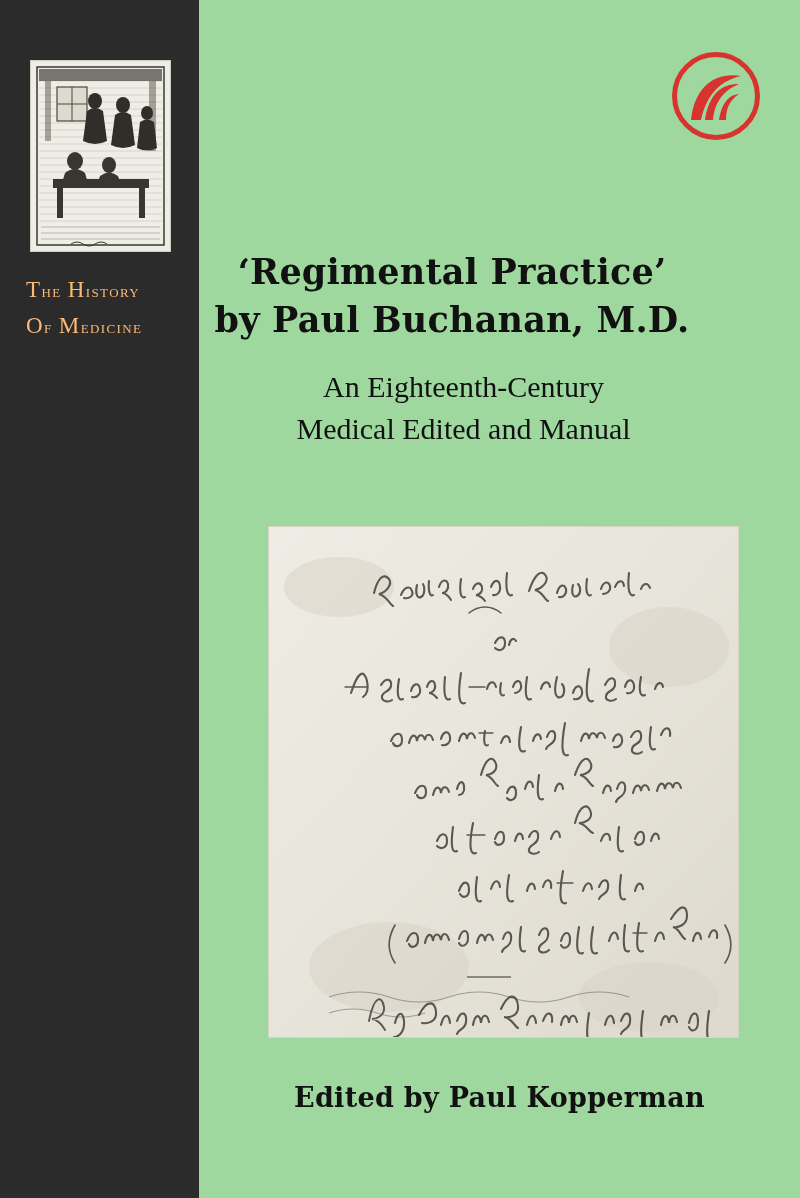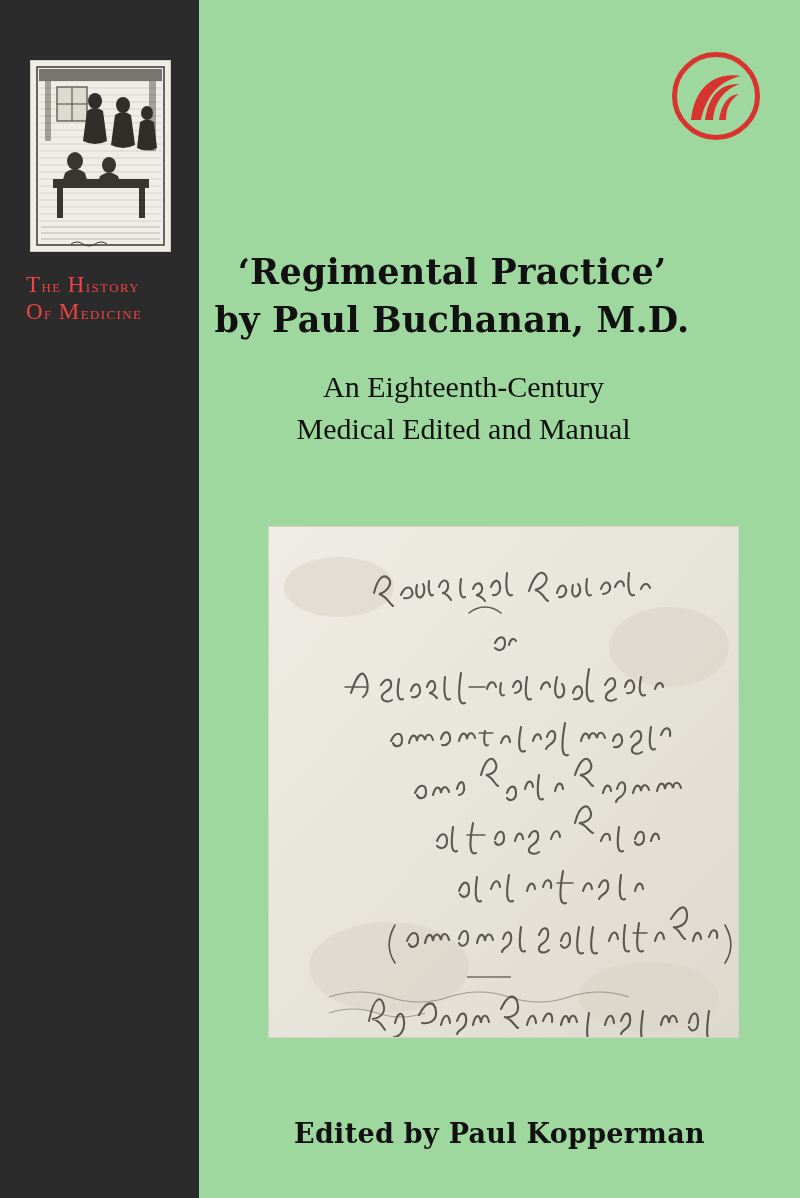--- a/index.html
+++ b/index.html
@@ -39,25 +39,25 @@
     border: 1px solid #cfcdc0;
     overflow: hidden;
   }
   .series-image svg { display: block; }
   
   .series-title {
     position: absolute;
     left: 26px;
     top: 272px;
     width: 160px;
-    color: #ef4444;
+    color: #fdba74;
     font-family: "Liberation Serif", serif;
     font-size: 19px;
     letter-spacing: 1.4px;
-    line-height: 26px;
+    line-height: 35px;
     font-variant: small-caps;
     text-transform: lowercase;
   }
   .series-title .l1,
   .series-title .l2,
   .series-title .l3 { display: block; white-space: nowrap; }
   .series-title .cap {
     font-size: 23px;
     text-transform: uppercase;
   }
@@ -128,21 +128,20 @@
     position: absolute;
     left: 199px;
     top: 1082px;
     width: 601px;
     text-align: center;
     font-family: "DejaVu Serif", serif;
     font-weight: bold;
     font-size: 27px;
     color: #111111;
     letter-spacing: 0.3px;
-    margin-top: 36px;
   }
 </style>
 </head>
 <body>
 
 <div class="cover">
 
   <div class="spine">
     <div class="spine-inner">
 

